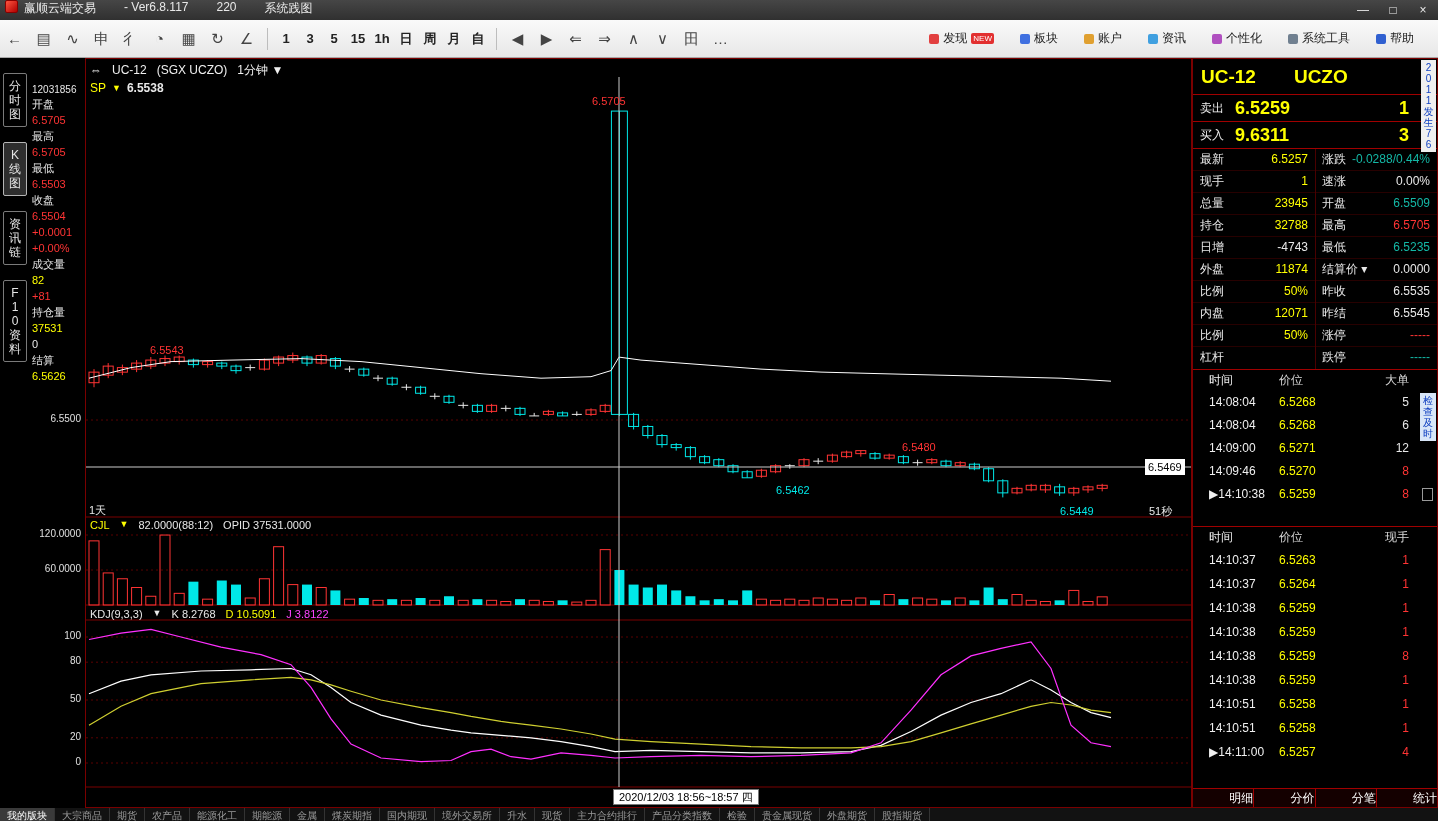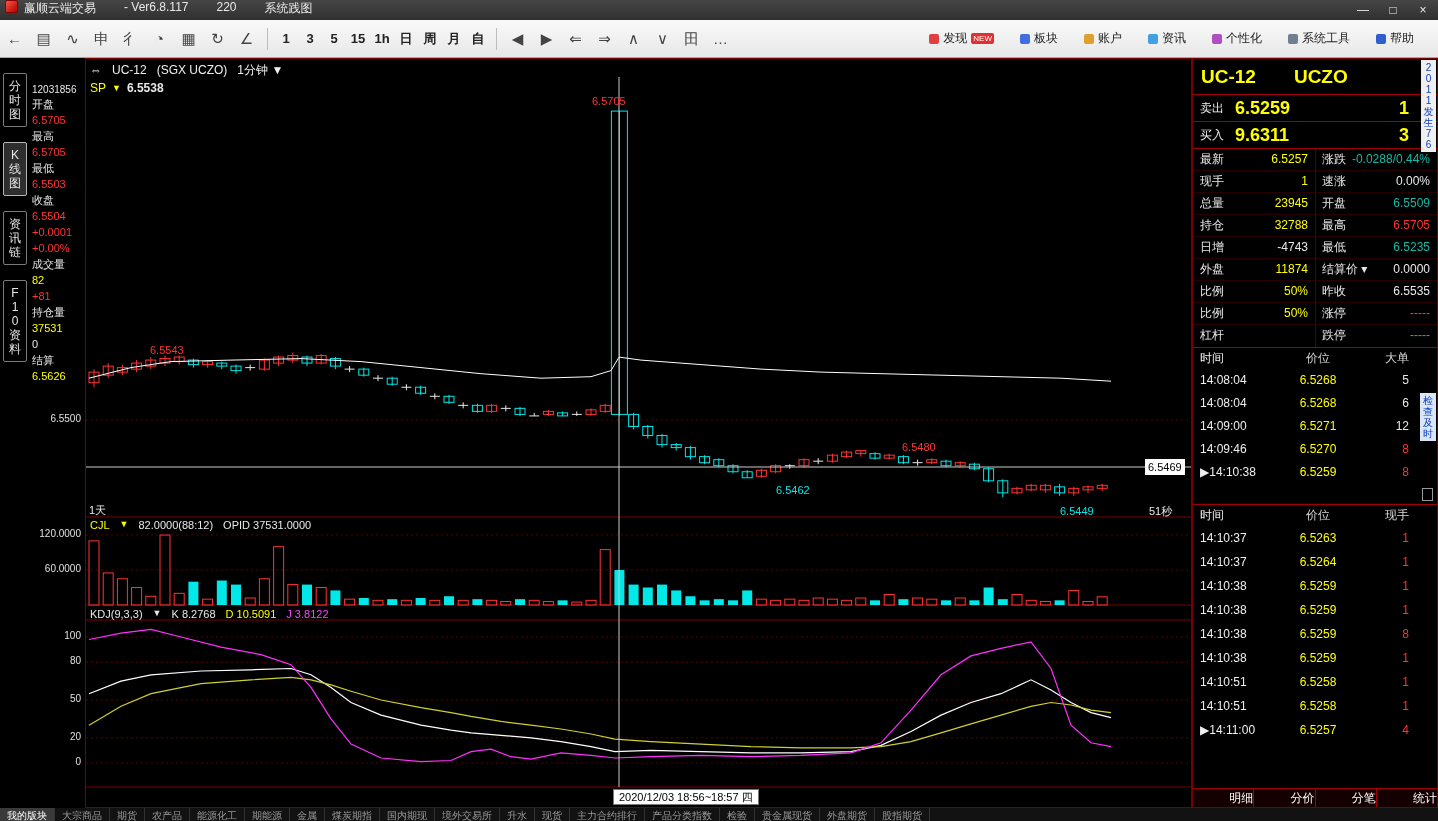--- a/index.html
+++ b/index.html
@@ -70,22 +70,22 @@
 .q-level .qty{color:#ffff00;font-size:18px;font-weight:bold;margin-left:auto;margin-right:28px}
 .q-stats{position:relative;border-bottom:1px solid #a00000}
 .q-stats:after{content:"";position:absolute;left:50%;top:0;bottom:0;width:1px;background:#4a0000}
 .qs-row{display:flex;height:22px;line-height:21px;border-bottom:1px solid #270000}
 .qs-row:last-child{border-bottom:none}
 .qs-cell{width:50%;display:flex;padding:0 7px}
 .qs-cell .lbl{color:#e8e8e8;white-space:nowrap}
 .qs-cell .val{margin-left:auto;white-space:nowrap}
 .qt-head{display:flex;height:21px;line-height:21px;color:#d8d8d8}
 .qt-row{display:flex}
-.c-t{width:86px;padding-left:7px;color:#f0f0f0;white-space:nowrap}
-.c-p{width:78px;text-align:center}
+.c-t{width:86px;padding-left:16px;color:#f0f0f0;white-space:nowrap}
+.c-p{width:78px;text-align:left}
 .c-q{width:52px;text-align:right}
 .q-gap{height:20px}
 .q-tabs{position:absolute;left:0;right:0;bottom:0;height:19px;display:flex;border-top:1px solid #a00000}
 .q-tab{flex:1;text-align:right;line-height:18px;font-size:12px;color:#fff;border-right:1px solid #a00000;
   background:#140000;cursor:pointer}
 .q-tab:last-child{border-right:none}
 .corner-vert{position:absolute;right:1px;top:1px;width:15px;background:#f0f0f0;color:#1040c0;font-size:10px;
   line-height:11px;text-align:center;padding:2px 0;z-index:6}
 .side-note{position:absolute;right:1px;top:334px;width:16px;background:#d8e6f8;color:#1040c0;font-size:10px;
   line-height:11px;text-align:center;padding:2px 0;z-index:6}
@@ -581,20 +581,30 @@
     <span class="lbl">比例</span>
           <span class="val v-y">50%</span>
         </div>
         <div class="qs-cell">
     <span class="lbl">昨收</span>
           <span class="val v-w">6.5535</span>
         </div>
       </div>
       <div class="qs-row">
         <div class="qs-cell">
+    <span class="lbl">内盘</span>
+          <span class="val v-y">12071</span>
+        </div>
+        <div class="qs-cell">
+    <span class="lbl">昨结</span>
+          <span class="val v-w">6.5545</span>
+        </div>
+      </div>
+      <div class="qs-row">
+        <div class="qs-cell">
     <span class="lbl">比例</span>
           <span class="val v-y">50%</span>
         </div>
         <div class="qs-cell">
     <span class="lbl">涨停</span>
           <span class="val v-r">-----</span>
         </div>
       </div>
       <div class="qs-row">
         <div class="qs-cell">

